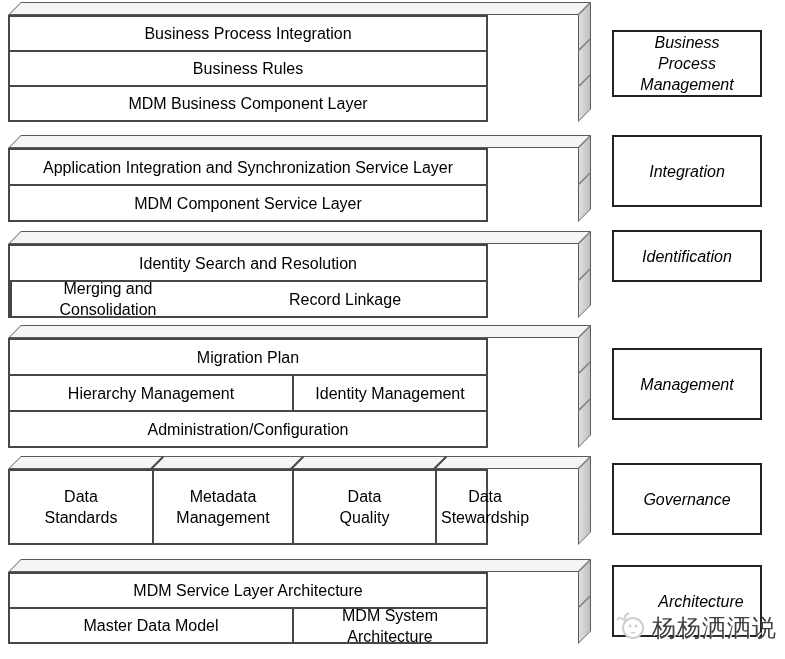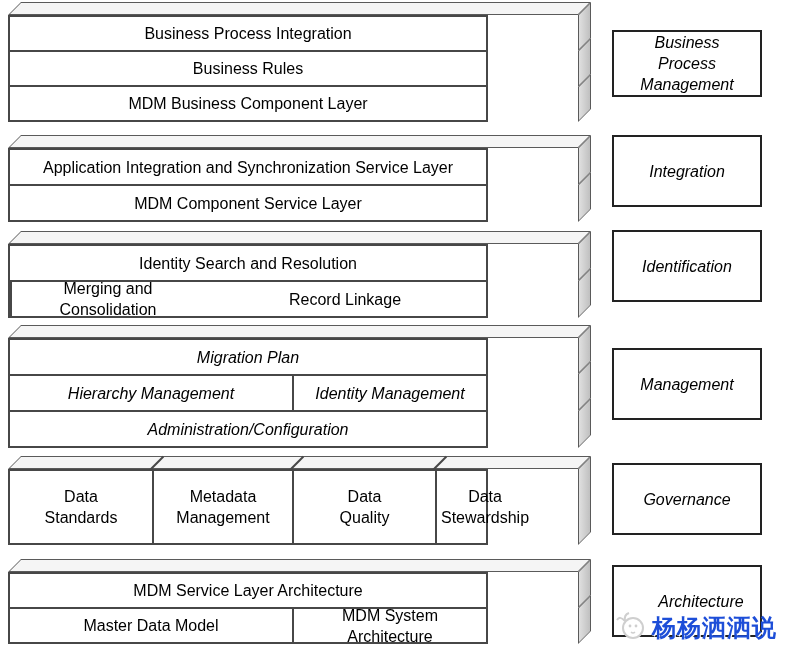--- a/index.html
+++ b/index.html
@@ -29,21 +29,21 @@
 
   
   .labelbox{position:absolute;left:612px;width:150px;box-sizing:border-box;
             border:2px solid #222222;background:#ffffff;display:flex;
             align-items:center;justify-content:center;text-align:center;
             font-style:italic;font-size:16px;line-height:21px;white-space:pre-line;}
 
   
   .watermark{position:absolute;left:616px;top:611px;display:flex;
              align-items:center;z-index:5;}
-  .wm-text{font-size:24px;font-weight:bold;color:#1d4ed8;letter-spacing:1px;
+  .wm-text{font-size:24px;font-weight:normal;color:#404040;letter-spacing:1px;
            text-shadow:1px 1px 0 #ffffff;}
 </style>
 </head>
 <body>
 
 <div class="slab" style="top:15px;">
   <div class="topface"></div>
   <div class="sideface" style="top:0;height:36px;"></div>
   <div class="sideface" style="top:36px;height:36px;"></div>
   <div class="sideface" style="top:72px;height:35px;"></div>
@@ -82,21 +82,21 @@
     <div class="row first" style="height:34px;">
       <div class="cell first">Identity Search and Resolution</div>
     </div>
     <div class="row" style="height:36px;">
       <div class="cell">Merging and Consolidation</div>
       <div class="cell first" style="flex:0 0 282px;">Record Linkage</div>
     </div>
   </div>
 </div>
 
-<div class="slab" style="top:338px;font-style:italic;">
+<div class="slab" style="top:338px;">
   <div class="topface"></div>
   <div class="sideface" style="top:0;height:36px;"></div>
   <div class="sideface" style="top:36px;height:37px;"></div>
   <div class="sideface" style="top:73px;height:37px;"></div>
   <div class="front">
     <div class="row first" style="height:34px;">
       <div class="cell first">Migration Plan</div>
     </div>
     <div class="row" style="height:36px;">
       <div class="cell first" style="flex:0 0 282px;">Hierarchy Management</div>
@@ -140,21 +140,21 @@
       <div class="cell first" style="flex:0 0 282px;">Master Data Model</div>
       <div class="cell">MDM System Architecture</div>
     </div>
   </div>
 </div>
 
 <div class="labelbox" style="top:30px;height:67px;">Business
 Process
 Management</div>
 <div class="labelbox" style="top:135px;height:72px;">Integration</div>
-<div class="labelbox" style="top:230px;height:72px;">Identification</div>
+<div class="labelbox" style="top:230px;height:52px;">Identification</div>
 <div class="labelbox" style="top:348px;height:72px;">Management</div>
 <div class="labelbox" style="top:463px;height:72px;">Governance</div>
 <div class="labelbox" style="top:565px;height:72px;padding-left:28px;">Architecture</div>
 
 <div class="watermark">
   <span style="display:inline-block;margin-right:4px;">
     <svg width="32" height="30" viewBox="0 0 32 30" fill="none">
       <circle cx="17" cy="17" r="10" stroke="#cfcfcf" stroke-width="2" fill="#ffffff"></circle>
       <path d="M9 10 C5 6, 3 6, 1 9" stroke="#cfcfcf" stroke-width="2" fill="none"></path>
       <path d="M9 10 C8 5, 10 3, 13 2" stroke="#cfcfcf" stroke-width="2" fill="none"></path>

